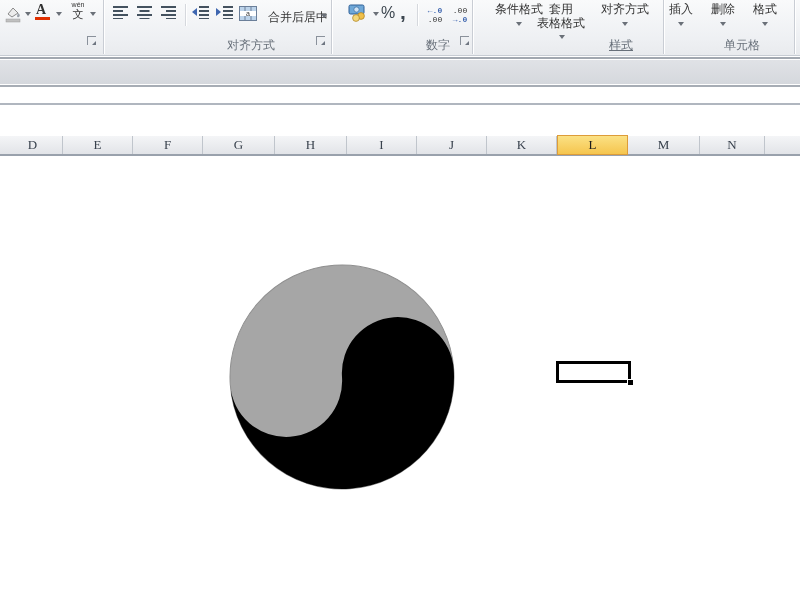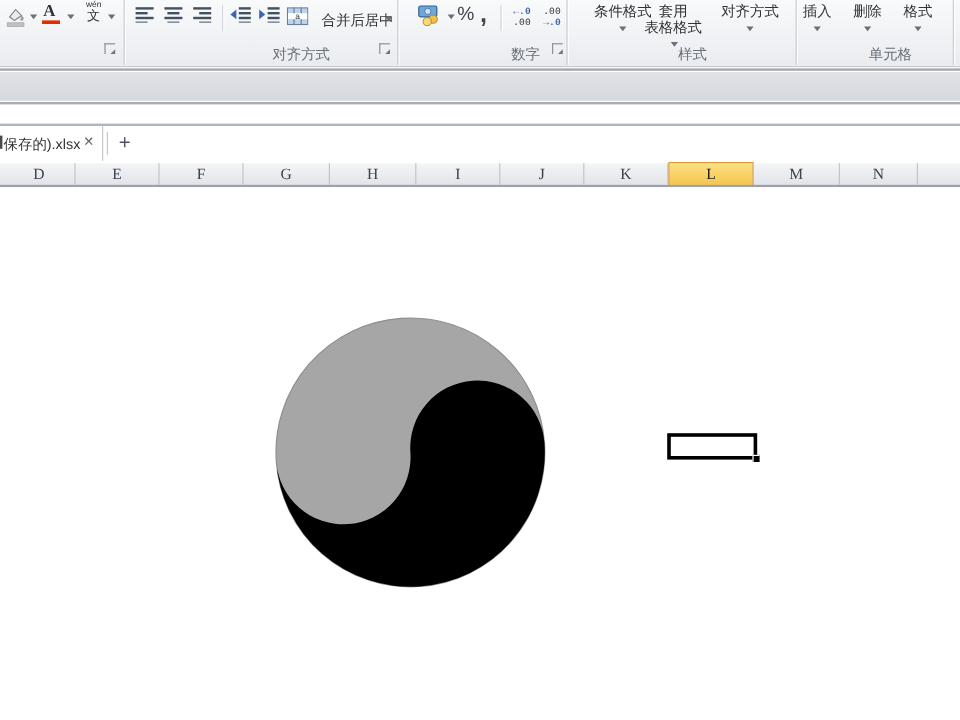--- a/index.html
+++ b/index.html
@@ -193,21 +193,21 @@
     </div>
     <div class="ribbtn" style="left:533px;width:56px;">
       <span>套用</span><br>
       <span>表格格式</span>
       <span class="ddarrow" style="display:inline-block;margin:0 0 1px 2px;"></span>
     </div>
     <div class="ribbtn" style="left:590px;width:70px;">
       <span>对齐方式</span>
       <span class="ddarrow"></span>
     </div>
-    <div class="grouplabel" style="left:489px;width:100px;">样式</div>
+    <div class="grouplabel" style="left:533px;width:100px;text-decoration:underline;">样式</div>
 
     <div class="vsep" style="left:663px;"></div>
 
     <div class="ribbtn" style="left:666px;width:30px;">
       <span>插入</span>
       <span class="ddarrow"></span>
     </div>
     <div class="ribbtn" style="left:708px;width:30px;">
       <span>删除</span>
       <span class="ddarrow"></span>
@@ -219,29 +219,20 @@
     <div class="grouplabel" style="left:660px;width:100px;">单元格</div>
 
     <div class="vsep" style="left:794px;"></div>
   </div>
 
   <div class="hline" style="top:57px;height:2px;background:#a2a8b0;"></div>
   <div class="grayband"></div>
   <div class="hline" style="top:85px;height:2px;background:#a7adb5;"></div>
   <div class="hline" style="top:103px;height:2px;background:#b0b6bf;"></div>
 
-  <div class="tabbar">
-    <div class="doc-tab">
-      <span class="clipmark"></span>
-      <span class="lbl">保存的).xlsx</span>
-      <span class="tab-close">✕</span>
-    </div>
-    <div class="tab-div"></div>
-    <div class="new-tab">+</div>
-  </div>
 
   <div class="colheaders" id="colheaders">
       <div class="colcell" style="left: 3px; width: 60px;">D</div>
       <div class="colcell" style="left: 63px; width: 70px;">E</div>
       <div class="colcell" style="left: 133px; width: 70px;">F</div>
       <div class="colcell" style="left: 203px; width: 72px;">G</div>
       <div class="colcell" style="left: 275px; width: 72px;">H</div>
       <div class="colcell" style="left: 347px; width: 70px;">I</div>
       <div class="colcell" style="left: 417px; width: 70px;">J</div>
       <div class="colcell" style="left: 487px; width: 70px;">K</div>

